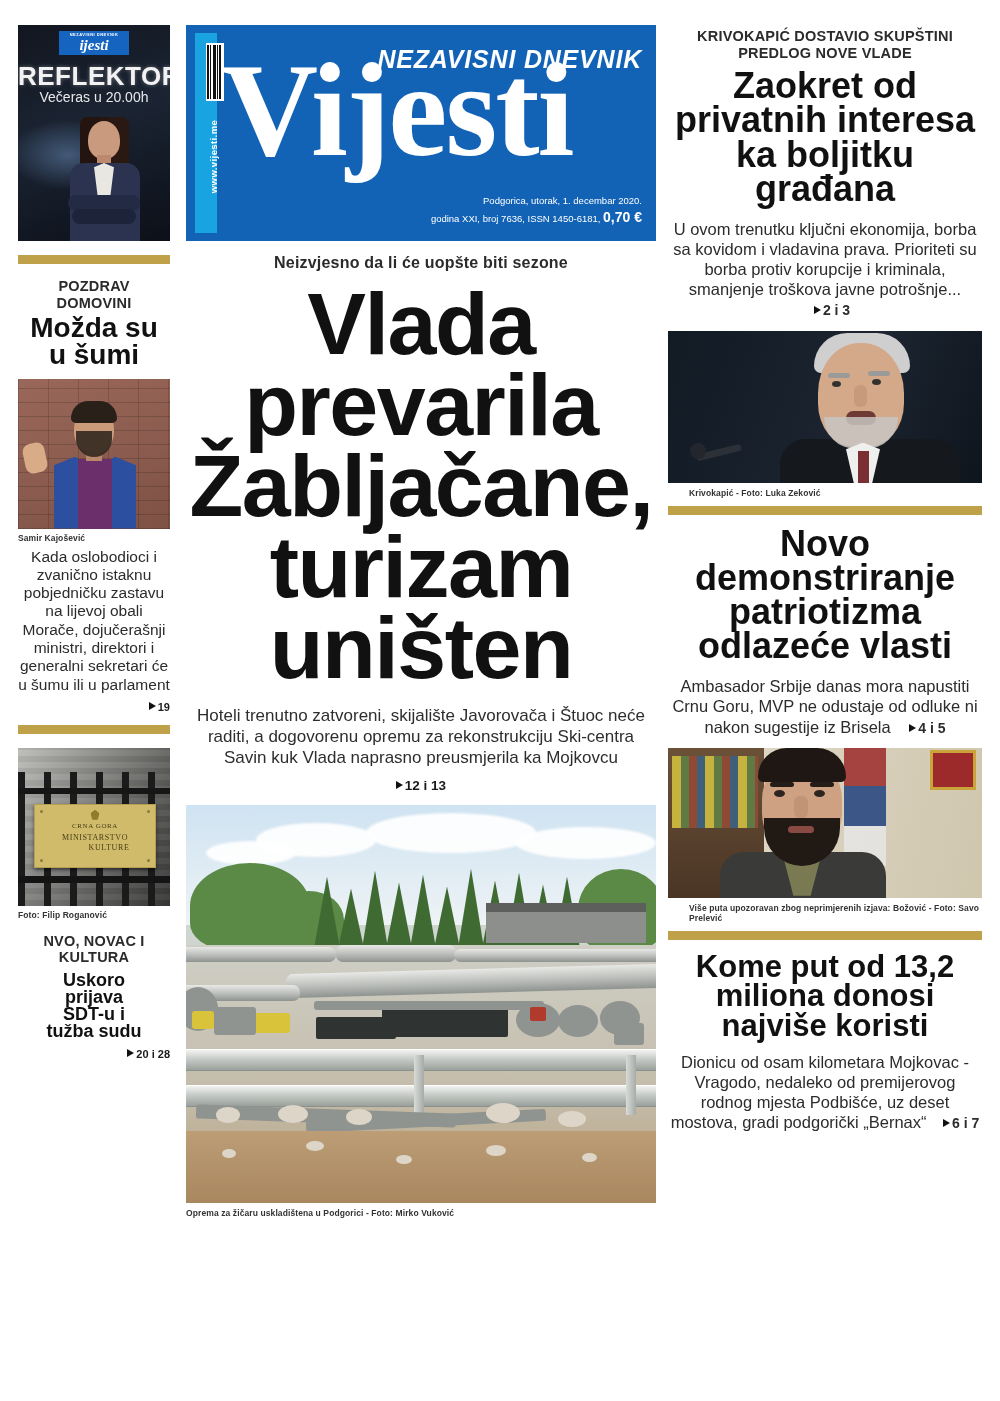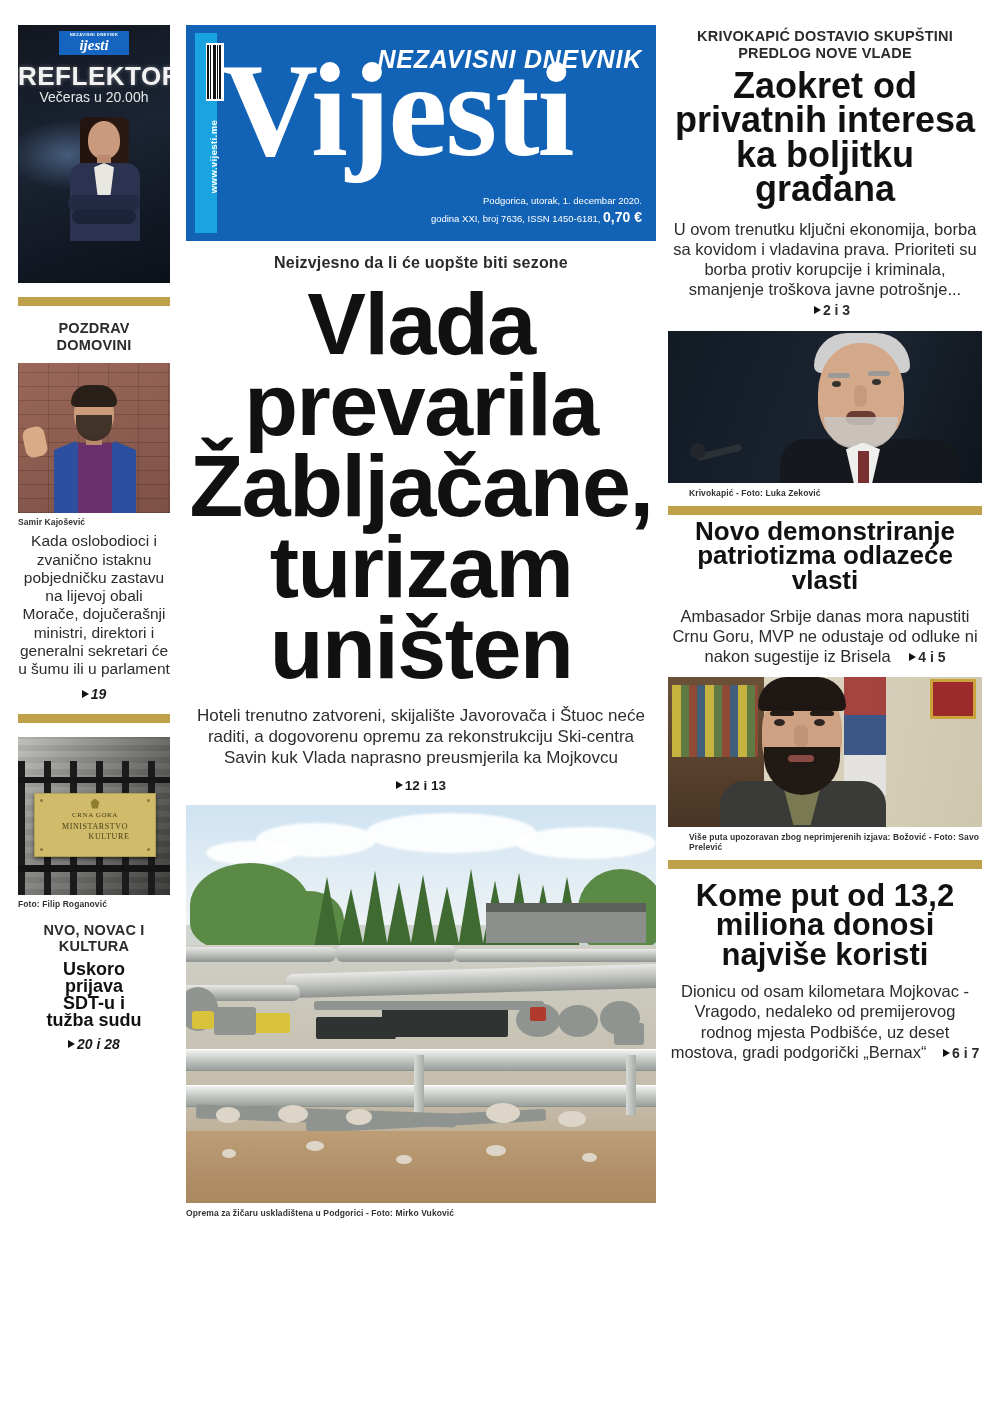--- a/index.html
+++ b/index.html
@@ -11,21 +11,21 @@
   .rule-gold{background:#bfa14a;height:9px;width:100%;}
   .kicker{font-weight:700;text-align:center;color:#2b2b2b;letter-spacing:.2px;}
   .hl{font-weight:700;text-align:center;color:#111;line-height:.95;}
   .deck{text-align:center;color:#333;}
   .caption{font-size:8.5px;color:#333;font-weight:700;letter-spacing:.1px;}
   .jump{font-weight:700;white-space:nowrap;}
   .jump .tri{display:inline-block;width:0;height:0;border-left:7px solid #111;border-top:4.5px solid transparent;border-bottom:4.5px solid transparent;margin-right:2px;vertical-align:1px;}
 
   
   #left{left:18px;top:25px;width:152px;}
-  .ad-box{width:152px;height:258px;position:relative;overflow:hidden;
+  .ad-box{width:152px;height:216px;position:relative;overflow:hidden;
           background:linear-gradient(160deg,#12161f 0%,#1b2433 45%,#0c1018 100%);}
   .ad-logo{position:absolute;left:50%;top:6px;transform:translateX(-50%);width:70px;}
   .ad-logo .mini-top{background:#1565c0;color:#fff;font-size:4px;text-align:center;letter-spacing:.5px;font-weight:700;padding:1px 0;}
   .ad-logo .mini-main{background:#1565c0;color:#fff;font-family:"Liberation Serif",serif;font-style:italic;font-weight:700;font-size:15px;text-align:center;line-height:1;padding:0 0 2px;}
   .ad-title{position:absolute;left:0;right:0;top:36px;text-align:center;color:#f2f2f2;font-weight:700;font-size:26px;letter-spacing:.5px;
             text-shadow:0 0 4px rgba(255,255,255,.35);}
   .ad-sub{position:absolute;left:0;right:0;top:64px;text-align:center;color:#e8e8e8;font-size:14px;}
   .ad-glow{position:absolute;left:-10px;top:95px;width:120px;height:70px;background:radial-gradient(ellipse at center,rgba(120,160,210,.45),rgba(20,30,45,0) 70%);}
   .ad-person{position:absolute;left:46px;top:92px;width:82px;height:124px;}
   .ad-person .head{position:absolute;left:24px;top:4px;width:32px;height:38px;border-radius:50% 50% 45% 45%;background:#c99a7d;}
@@ -49,21 +49,21 @@
   .lp-man{position:absolute;left:36px;top:26px;width:82px;height:124px;}
   .lp-man .head{position:absolute;left:20px;top:0;width:40px;height:48px;background:#cc9b79;border-radius:50% 50% 44% 44%;}
   .lp-man .hair{position:absolute;left:17px;top:-4px;width:46px;height:22px;background:#2a201a;border-radius:22px 22px 6px 6px;}
   .lp-man .beard{position:absolute;left:22px;top:26px;width:36px;height:26px;background:#332820;border-radius:0 0 18px 18px;opacity:.9;}
   .lp-man .neck{position:absolute;left:32px;top:46px;width:16px;height:10px;background:#b9886a;}
   .lp-man .tee{position:absolute;left:24px;top:54px;width:34px;height:70px;background:#6b2f6b;}
   .lp-man .jacket{position:absolute;left:0;top:52px;width:82px;height:72px;background:#2d4fa0;
                   clip-path:polygon(0 12%,26% 0,34% 8%,50% 22%,66% 8%,74% 0,100% 12%,100% 100%,0 100%);}
   .lp-hand{position:absolute;left:6px;top:64px;width:22px;height:30px;background:#d9ab87;border-radius:8px;transform:rotate(-12deg);}
   .left-body{margin-top:5px;font-size:15.5px;line-height:1.18;text-align:center;color:#2c2c2c;}
-  .left-jump{margin-top:7px;text-align:center;font-size:14px;font-style:italic;}
+  .left-jump{margin-top:7px;text-align:right;font-size:11px;}
 
   .left-photo2{margin-top:14px;width:152px;height:158px;position:relative;overflow:hidden;
                background:linear-gradient(150deg,#a9a9a5,#6f6f6c 55%,#4b4b49);}
   .lp2-wall{position:absolute;inset:0;background:
       linear-gradient(95deg,rgba(255,255,255,.22),rgba(0,0,0,.25)),
       repeating-linear-gradient(0deg,rgba(0,0,0,.07) 0 6px,rgba(255,255,255,.05) 6px 12px);}
   .lp2-fence{position:absolute;left:0;right:0;top:24px;height:134px;
       background:repeating-linear-gradient(90deg,#1b1b1b 0 7px,rgba(0,0,0,0) 7px 26px);}
   .lp2-rail1{position:absolute;left:0;right:0;top:40px;height:6px;background:#161616;}
   .lp2-rail2{position:absolute;left:0;right:0;top:128px;height:7px;background:#141414;}
@@ -127,21 +127,21 @@
   .kriv .nose{position:absolute;left:186px;top:54px;width:13px;height:22px;background:#c79a7c;border-radius:6px;}
   .kriv .mouth{position:absolute;left:178px;top:80px;width:30px;height:14px;background:#6e3a34;border-radius:10px;}
   .kriv .beard{position:absolute;left:156px;top:86px;width:74px;height:32px;background:#c8c6c2;border-radius:0 0 34px 34px;opacity:.85;}
   .kriv .suit{position:absolute;left:112px;top:108px;width:180px;height:48px;background:#15181d;border-radius:26px 26px 0 0;}
   .kriv .shirt{position:absolute;left:178px;top:112px;width:34px;height:42px;background:#efefee;clip-path:polygon(50% 0,100% 16%,76% 100%,24% 100%,0 16%);}
   .kriv .tie{position:absolute;left:190px;top:120px;width:11px;height:34px;background:#7a2f33;}
   .kriv .mic{position:absolute;left:28px;top:118px;width:46px;height:7px;background:#2c3138;border-radius:4px;transform:rotate(-14deg);}
   .kriv .micball{position:absolute;left:22px;top:112px;width:16px;height:16px;background:#23272d;border-radius:50%;}
   .r-cap{margin-top:5px;margin-left:21px;}
   .r-rule{margin-top:8px;}
-  .r-hl2{margin-top:4px;font-size:26px;}
+  .r-hl2{margin-top:12px;font-size:36px;}
   .r-photo2{margin-top:11px;width:314px;height:150px;position:relative;overflow:hidden;background:#b9ac93;}
   .bz-shelf{position:absolute;left:0;top:0;width:96px;bottom:0;background:linear-gradient(#6b5138,#4a3525);}
   .bz-books{position:absolute;left:4px;top:8px;width:86px;height:72px;
      background:repeating-linear-gradient(90deg,#c6b23f 0 9px,#5f7a43 9px 17px,#8e4a35 17px 25px,#3f5f7a 25px 33px);}
   .bz-wall{position:absolute;left:96px;right:0;top:0;bottom:0;background:linear-gradient(100deg,#ded6c3,#cfc6ae);}
   .bz-flag{position:absolute;left:176px;top:0;width:42px;height:118px;background:linear-gradient(#9c2a2a 0 32%,#20427e 32% 66%,#e6e6e6 66% 100%);opacity:.85;}
   .bz-frame{position:absolute;right:6px;top:2px;width:40px;height:34px;background:#9c2a2a;border:3px solid #caa43a;}
   .bz .head{position:absolute;left:94px;top:8px;width:80px;height:96px;background:#cfa183;border-radius:46% 46% 40% 40%;}
   .bz .hair{position:absolute;left:90px;top:0px;width:88px;height:34px;background:#1e1713;border-radius:44px 44px 8px 8px;}
   .bz .eye{position:absolute;width:11px;height:7px;background:#2c2520;border-radius:50%;}
@@ -179,20 +179,22 @@
           <div class="shirt"></div>
         <div class="armL"></div>
           <div class="armR"></div>
       </div>
     </div>
 
     <div class="rule-gold" style="margin-top:14px"></div>
 
     <div class="kicker left-kicker" style="white-space:pre-line">POZDRAV
 DOMOVINI</div>
+    <div class="hl left-hl" style="white-space:pre-line">Možda su
+u šumi</div>
 
     <div class="left-photo">
       <div class="brickwall"></div>
       <div class="lp-hand"></div>
       <div class="lp-man">
         <div class="jacket"></div>
           <div class="tee"></div>
         <div class="neck"></div>
           <div class="head"></div>
         <div class="beard"></div>

